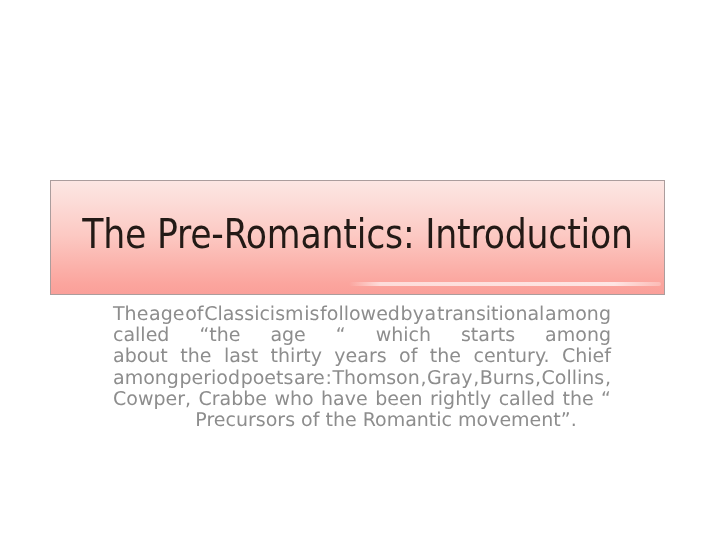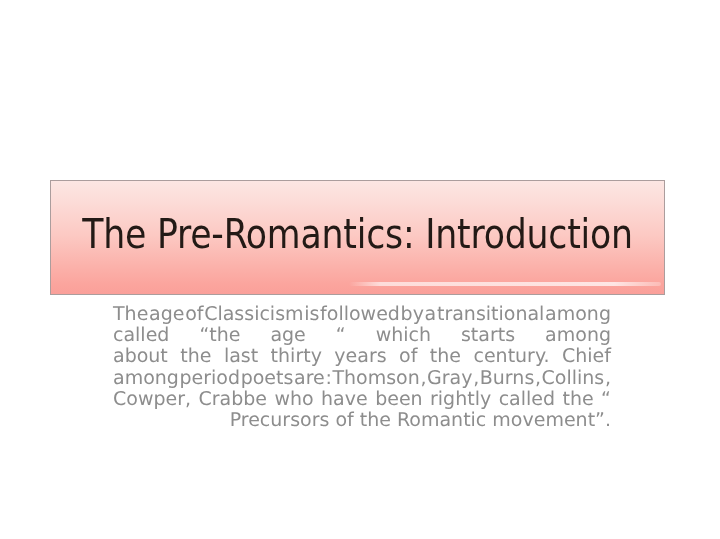--- a/index.html
+++ b/index.html
@@ -89,21 +89,21 @@
     line-height: 21.2px;
     color: #8d8d8d;
     white-space: pre;
     filter: blur(0.22px);
     text-rendering: geometricPrecision;
   }
 
   
   .body-line.flush {
     display: block;
-    text-align: right;
+    text-align: center;
     margin-left: 48px;
   }
 
   .body-line .w {
     display: inline-block;
   }
 </style>
 </head>
 <body>
 

